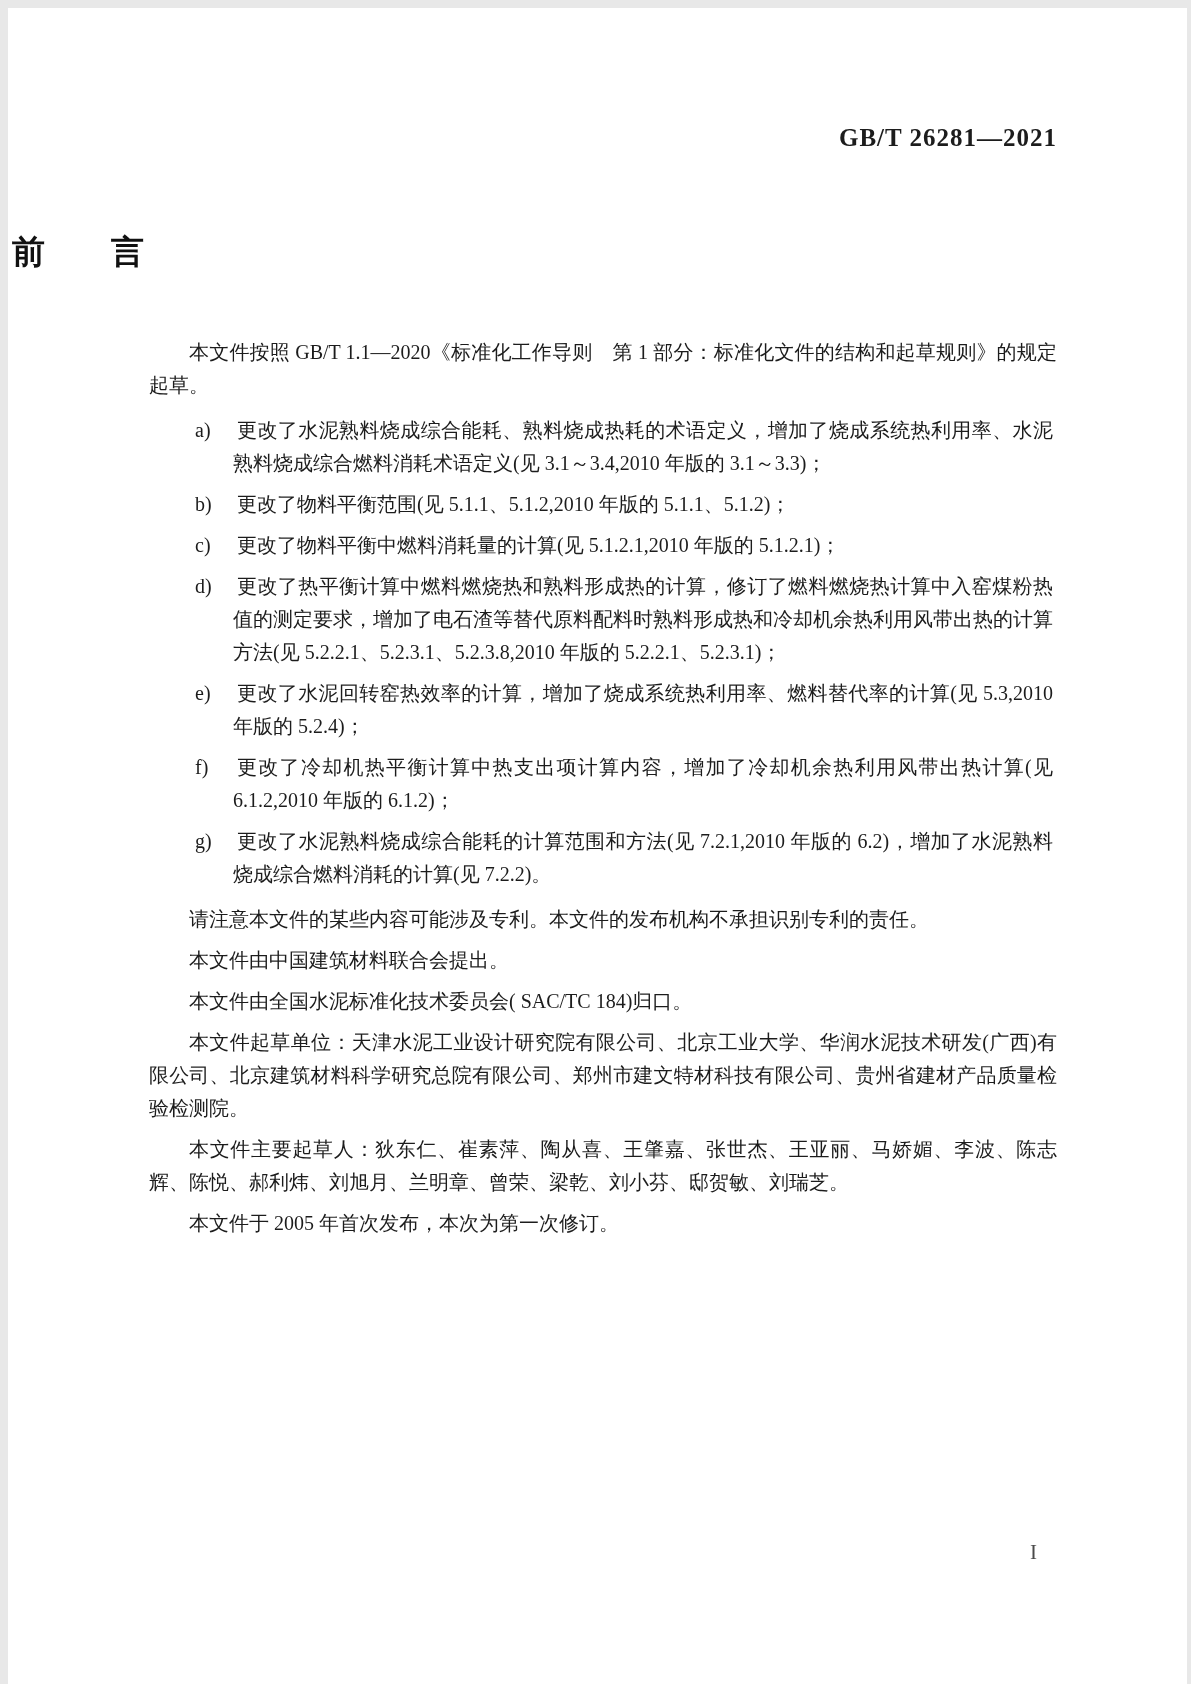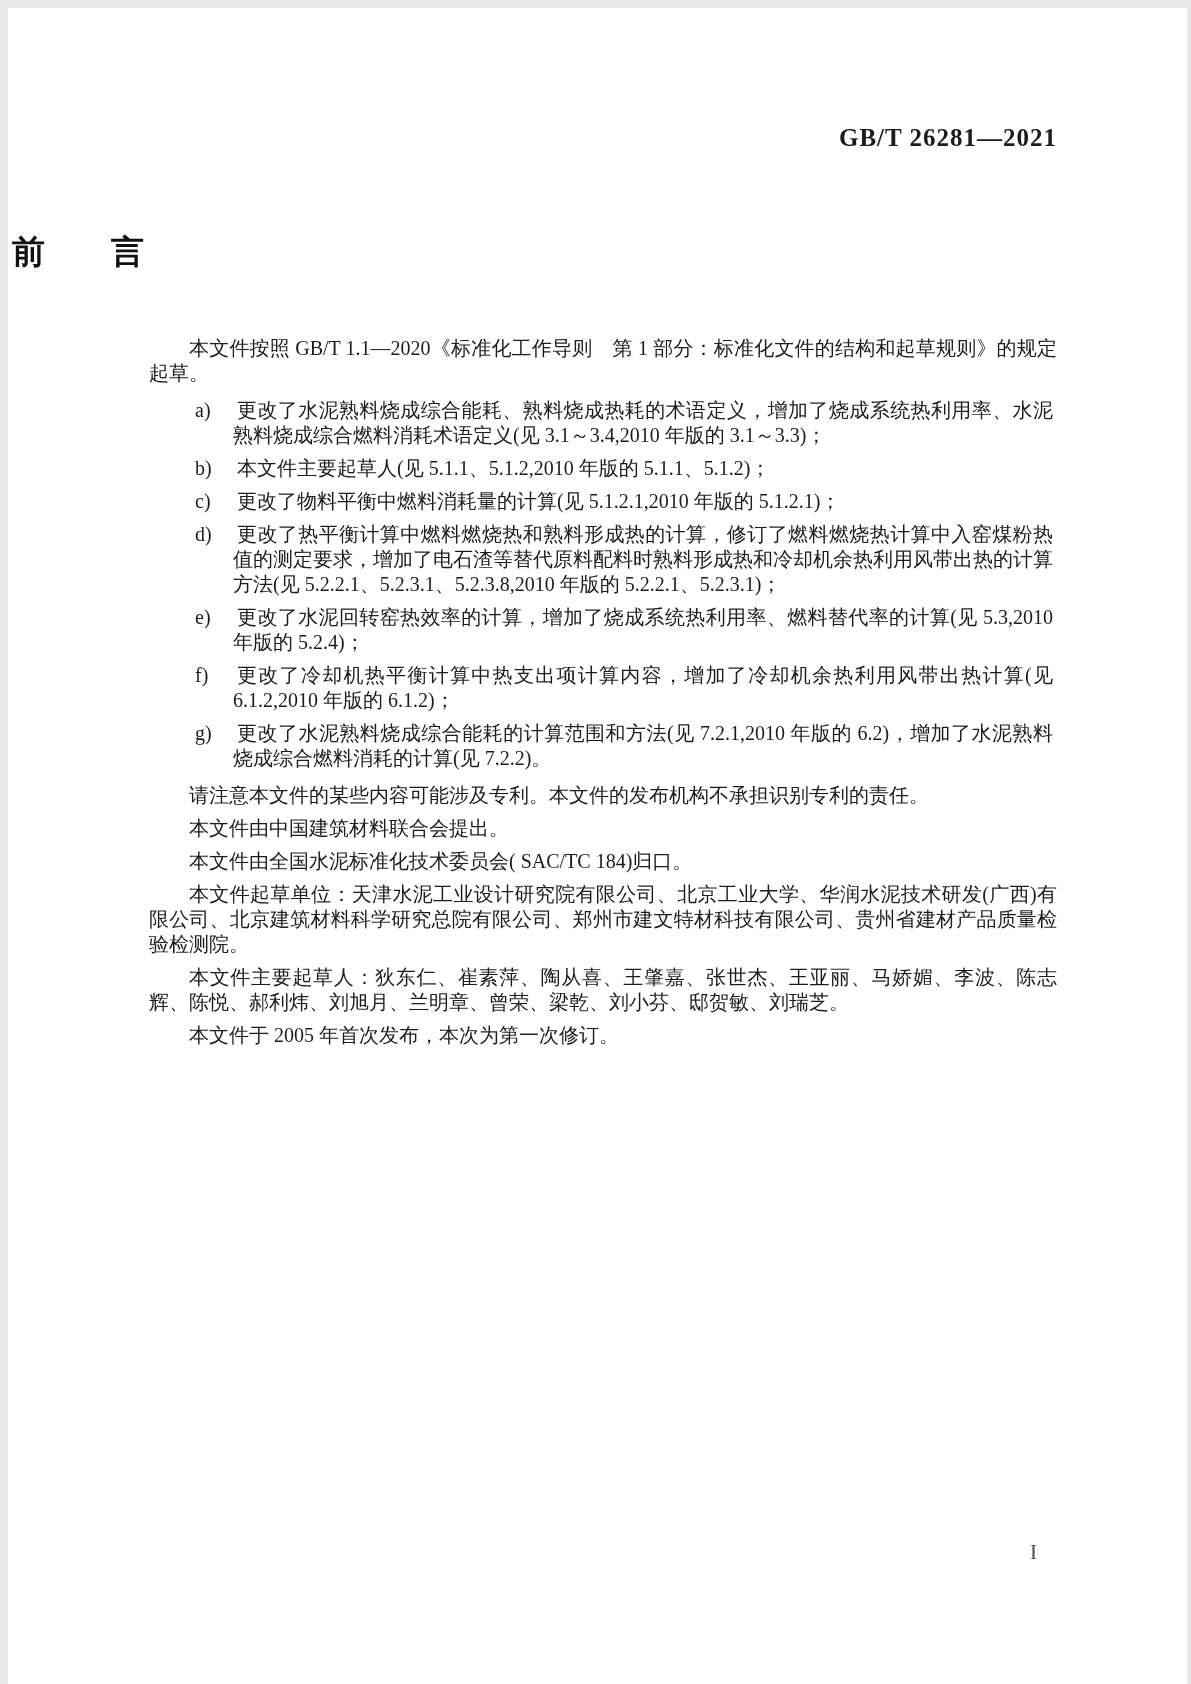--- a/index.html
+++ b/index.html
@@ -33,21 +33,21 @@
     font-family: "Liberation Sans", sans-serif;
     white-space: pre-wrap;
     color: #111;
   }
   .doc-body {
     position: absolute;
     top: 320px;
     left: 133px;
     width: 924px;
     font-size: 20px;
-    line-height: 25px;
+    line-height: 33px;
     text-align: justify;
   }
   .doc-body p { text-indent: 2em; margin: 0; }
   .changes { margin: 0; }
   .change {
     position: relative;
     padding-left: 84px;
     text-indent: 0;
   }
   .change-label {
@@ -78,21 +78,21 @@
   <div class="doc-body">
     <p>本文件按照 GB/T 1.1—2020《标准化工作导则　第 1 部分：标准化文件的结构和起草规则》的规定起草。</p>
 
     <div class="changes">
       <div class="change">
         <span class="change-label">a)</span>
         <span>更改了水泥熟料烧成综合能耗、熟料烧成热耗的术语定义，增加了烧成系统热利用率、水泥熟料烧成综合燃料消耗术语定义(见 3.1～3.4,2010 年版的 3.1～3.3)；</span>
       </div>
       <div class="change">
         <span class="change-label">b)</span>
-        <span>本文件主要起草人(见 5.1.1、5.1.2,2010 年版的 5.1.1、5.1.2)；</span>
+        <span>更改了物料平衡范围(见 5.1.1、5.1.2,2010 年版的 5.1.1、5.1.2)；</span>
       </div>
       <div class="change">
         <span class="change-label">c)</span>
         <span>更改了物料平衡中燃料消耗量的计算(见 5.1.2.1,2010 年版的 5.1.2.1)；</span>
       </div>
       <div class="change">
         <span class="change-label">d)</span>
         <span>更改了热平衡计算中燃料燃烧热和熟料形成热的计算，修订了燃料燃烧热计算中入窑煤粉热值的测定要求，增加了电石渣等替代原料配料时熟料形成热和冷却机余热利用风带出热的计算方法(见 5.2.2.1、5.2.3.1、5.2.3.8,2010 年版的 5.2.2.1、5.2.3.1)；</span>
       </div>
       <div class="change">

